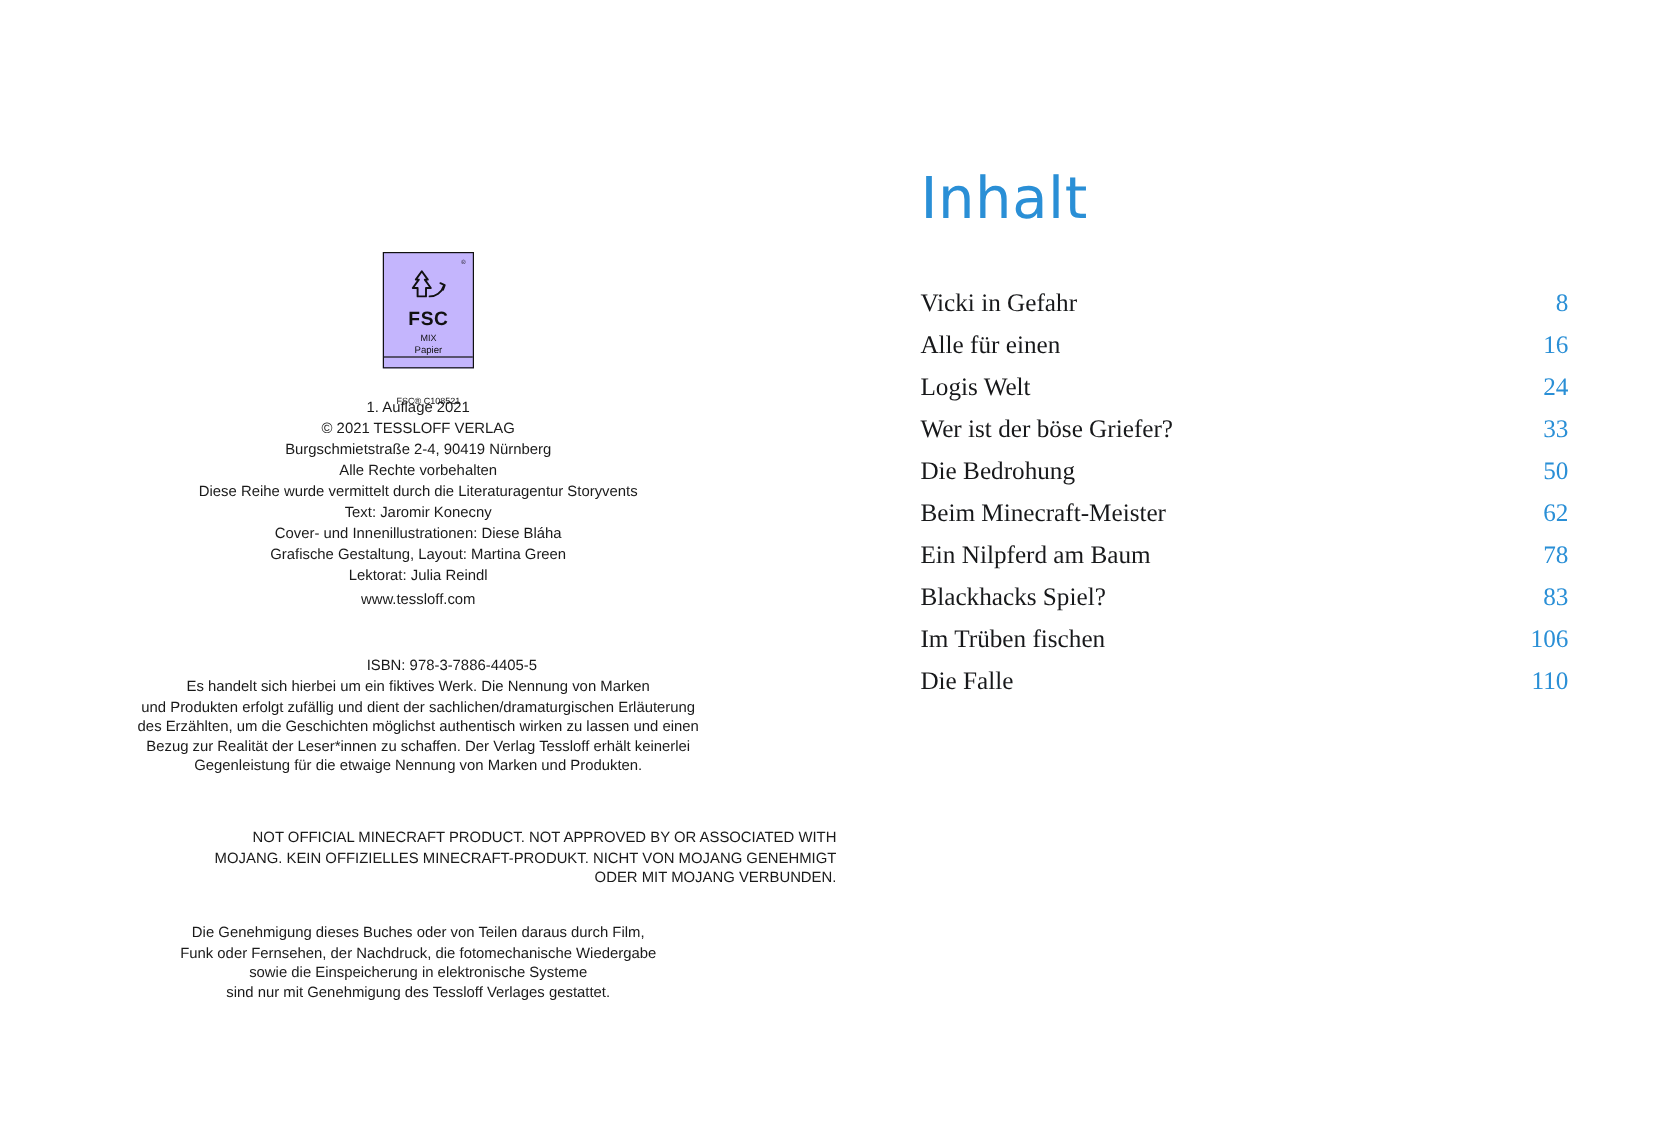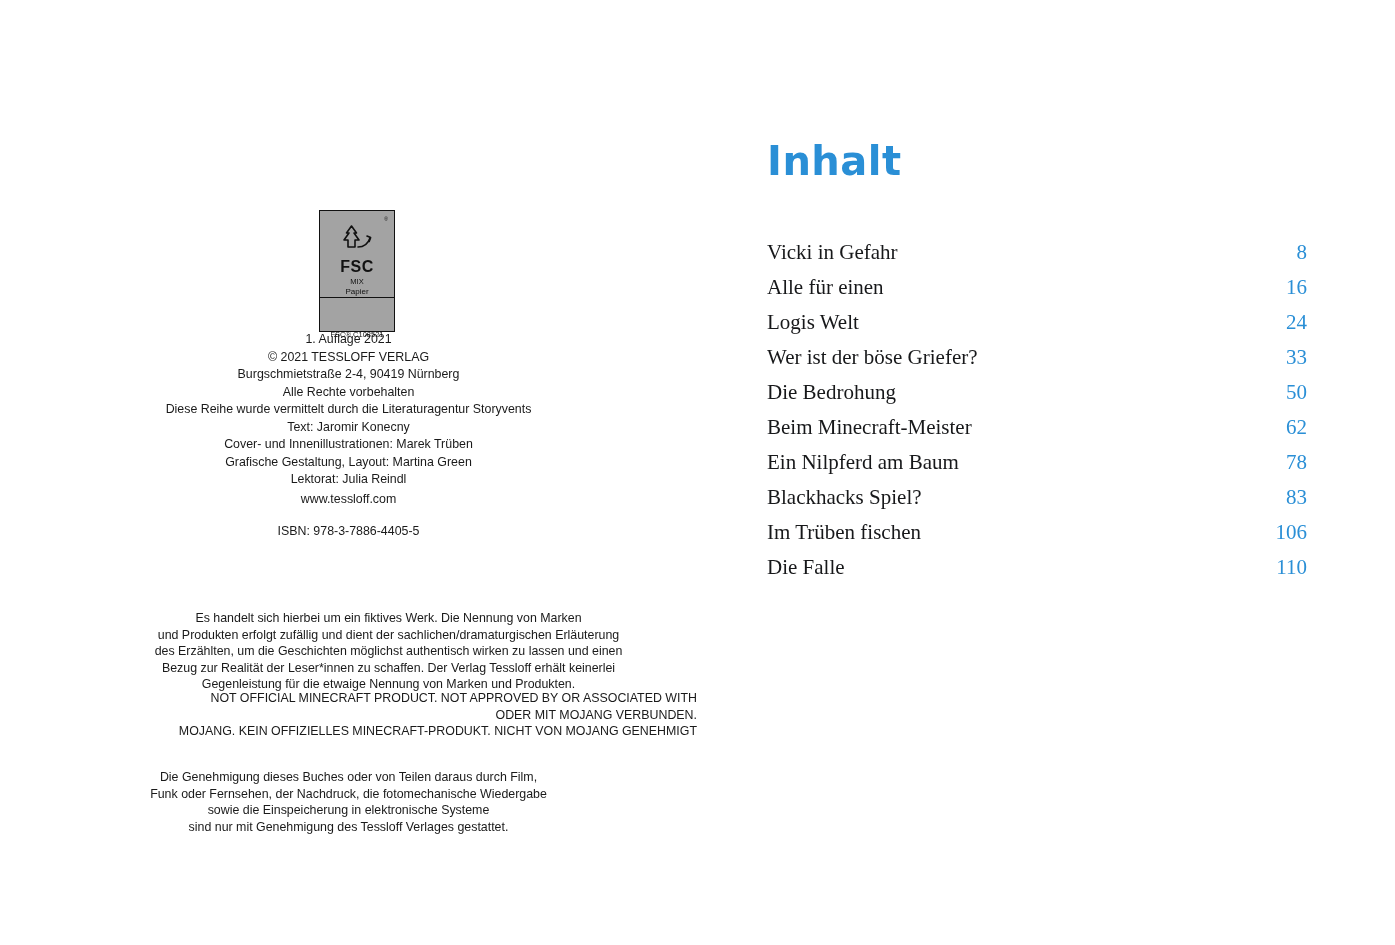--- a/index.html
+++ b/index.html
@@ -23,24 +23,24 @@
     top: 0;
     width: 697px;
     height: 945px;
   }
 
   .fsc-logo-box {
     position: absolute;
     left: 319px;
     top: 210px;
     width: 76px;
-    height: 122px;
+    height: 97px;
     border: 1.5px solid #111;
     box-sizing: border-box;
-    background: #a3a3a3;
+    background: #c4b5fd;
   }
   .fsc-tree {
     position: absolute;
     left: 0;
     top: 4px;
     width: 100%;
     height: 44px;
     display: flex;
     align-items: center;
     justify-content: center;
@@ -106,40 +106,40 @@
     position: absolute;
     left: 0;
     width: 697px;
     text-align: center;
     font-size: 12.4px;
     line-height: 17.5px;
     color: #1a1a1a;
   }
   #publisher-block { top: 331px; }
   #website-block   { top: 491px; }
-  #isbn-block      { top: 523px; }
-  #fiction-notice  { top: 610px; line-height: 16.5px; margin-left: 40px;}
+  #isbn-block      { top: 546px; padding-left: 28px; }
+  #fiction-notice  { top: 564px; line-height: 16.5px;}
   #mojang-notice   { top: 690px; line-height: 16.5px; text-align: right;}
   #distribution-notice { top: 769px; line-height: 16.5px;}
   .imprint-block div { white-space: pre; }
 
   
   #contents-page {
     position: absolute;
     left: 697px;
     top: 0;
     width: 698px;
     height: 945px;
   }
   #contents-title {
     position: absolute;
     left: 70px;
     top: 138px;
-    font-size: 40px;
-    font-weight: 700;
+    font-size: 48px;
+    font-weight: 400;
     color: #2a8fd6;
     letter-spacing: 0.5px;
     font-family: "DejaVu Sans", sans-serif;
   }
   #toc-list {
     position: absolute;
     left: 70px;
     top: 240px;
     width: 540px;
   }
@@ -184,21 +184,21 @@
     <div class="fsc-code">FSC® C108521</div>
   </div>
 
   <div class="imprint-block" id="publisher-block">
     <div>1. Auflage 2021</div>
     <div>© 2021 TESSLOFF VERLAG</div>
     <div>Burgschmietstraße 2-4, 90419 Nürnberg</div>
     <div>Alle Rechte vorbehalten</div>
     <div>Diese Reihe wurde vermittelt durch die Literaturagentur Storyvents</div>
     <div>Text: Jaromir Konecny</div>
-    <div>Cover- und Innenillustrationen: Marek Trüben</div>
+    <div>Cover- und Innenillustrationen: Diese Bláha</div>
     <div>Grafische Gestaltung, Layout: Martina Green</div>
     <div>Lektorat: Julia Reindl</div>
   </div>
 
   <div class="imprint-block" id="website-block">
     <div>www.tessloff.com</div>
   </div>
 
   <div class="imprint-block" id="isbn-block">
     <div>ISBN: 978-3-7886-4405-5</div>
@@ -207,22 +207,22 @@
   <div class="imprint-block" id="fiction-notice">
     <div>Es handelt sich hierbei um ein fiktives Werk. Die Nennung von Marken</div>
     <div>und Produkten erfolgt zufällig und dient der sachlichen/dramaturgischen Erläuterung</div>
     <div>des Erzählten, um die Geschichten möglichst authentisch wirken zu lassen und einen</div>
     <div>Bezug zur Realität der Leser*innen zu schaffen. Der Verlag Tessloff erhält keinerlei</div>
     <div>Gegenleistung für die etwaige Nennung von Marken und Produkten.</div>
   </div>
 
   <div class="imprint-block" id="mojang-notice">
     <div>NOT OFFICIAL MINECRAFT PRODUCT. NOT APPROVED BY OR ASSOCIATED WITH</div>
+    <div>MOJANG. KEIN OFFIZIELLES MINECRAFT-PRODUKT. NICHT VON MOJANG GENEHMIGT</div>
     <div>ODER MIT MOJANG VERBUNDEN.</div>
-    <div>MOJANG. KEIN OFFIZIELLES MINECRAFT-PRODUKT. NICHT VON MOJANG GENEHMIGT</div>
   </div>
 
   <div class="imprint-block" id="distribution-notice">
     <div>Die Genehmigung dieses Buches oder von Teilen daraus durch Film,</div>
     <div>Funk oder Fernsehen, der Nachdruck, die fotomechanische Wiedergabe</div>
     <div>sowie die Einspeicherung in elektronische Systeme</div>
     <div>sind nur mit Genehmigung des Tessloff Verlages gestattet.</div>
   </div>
 </div>
 

